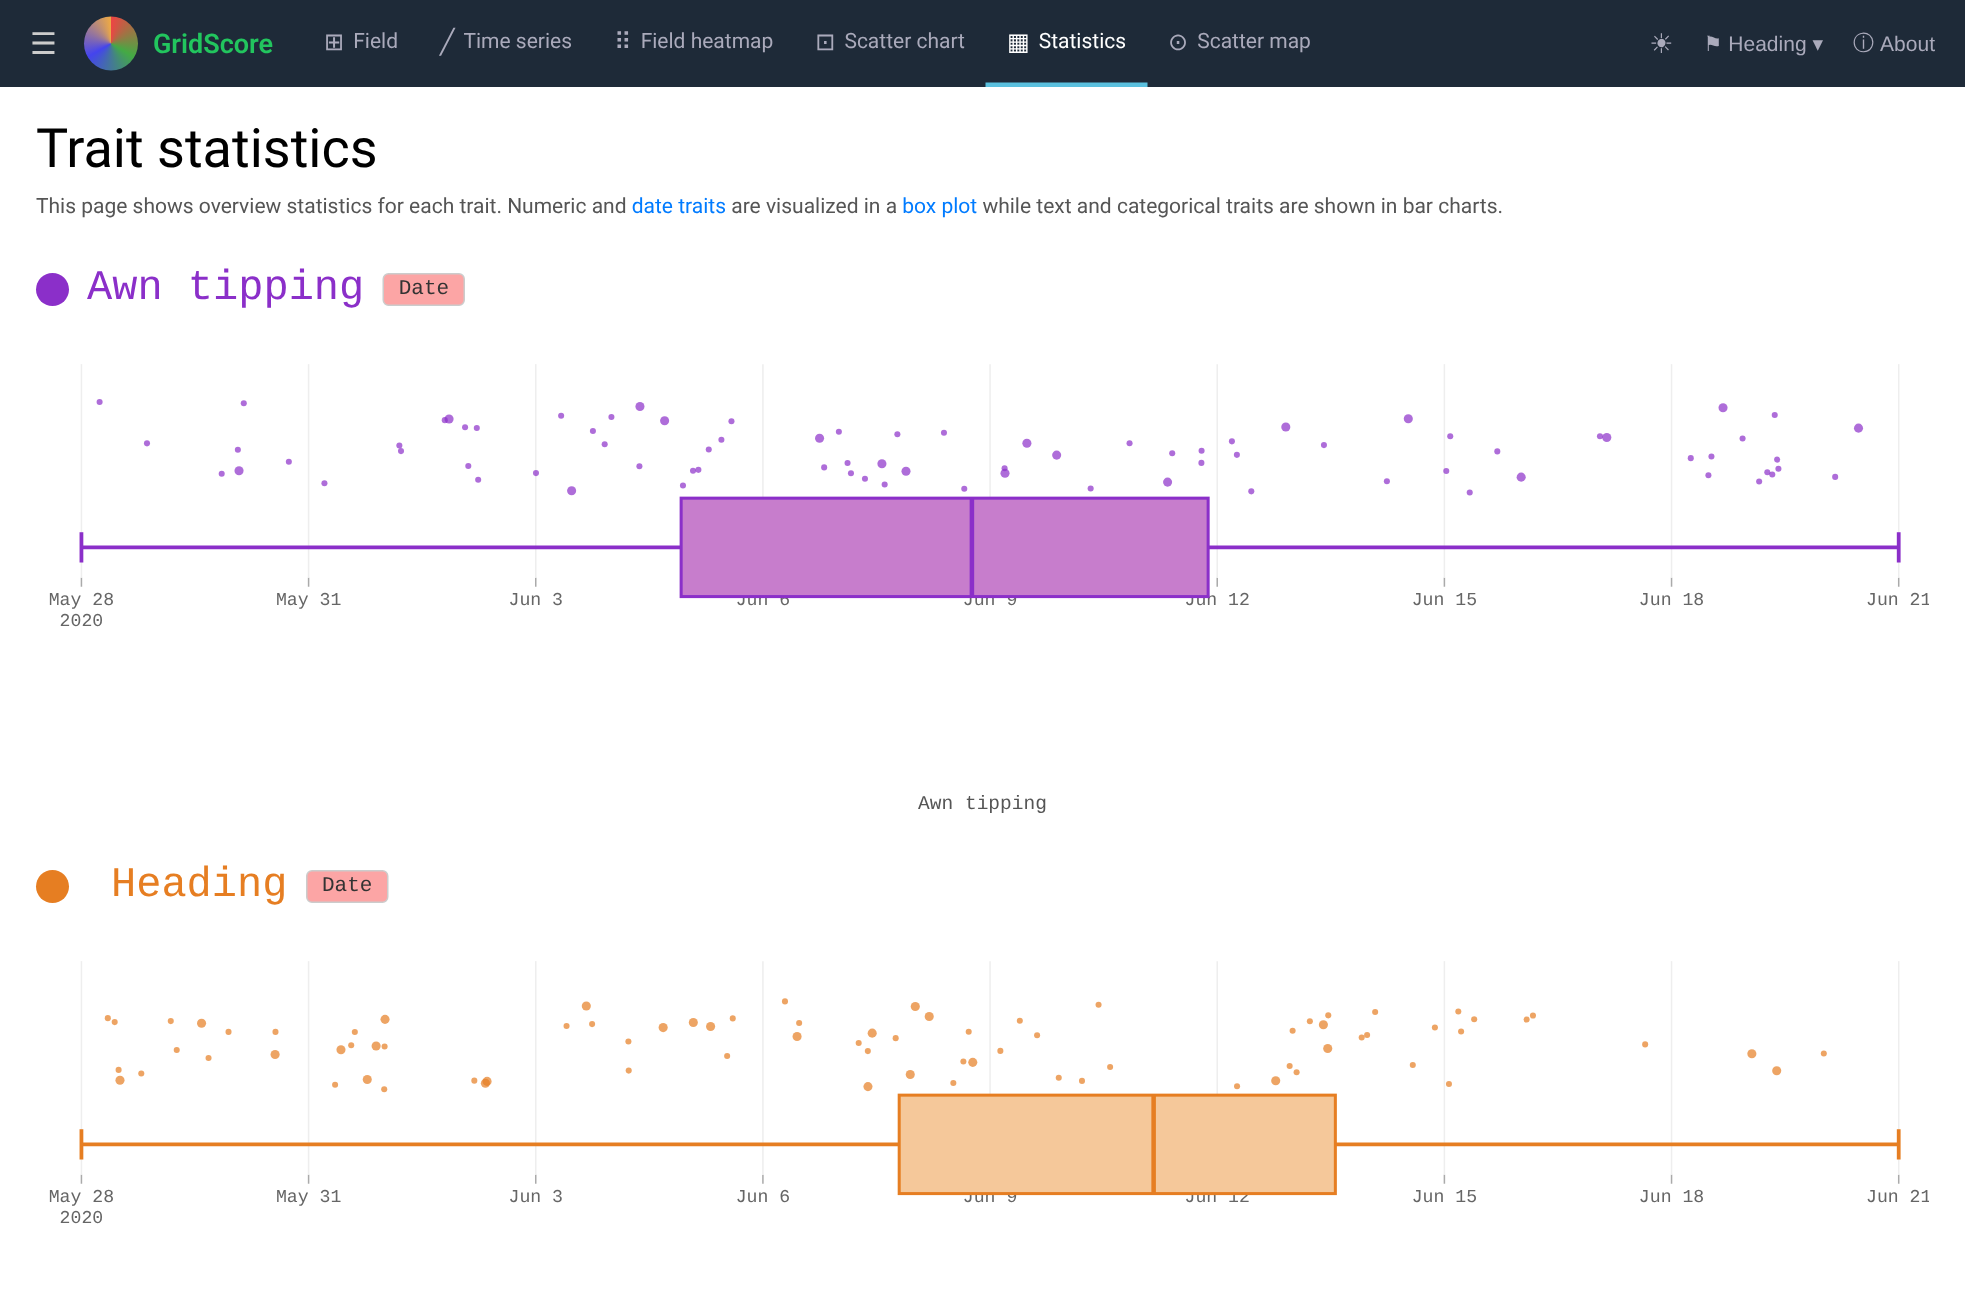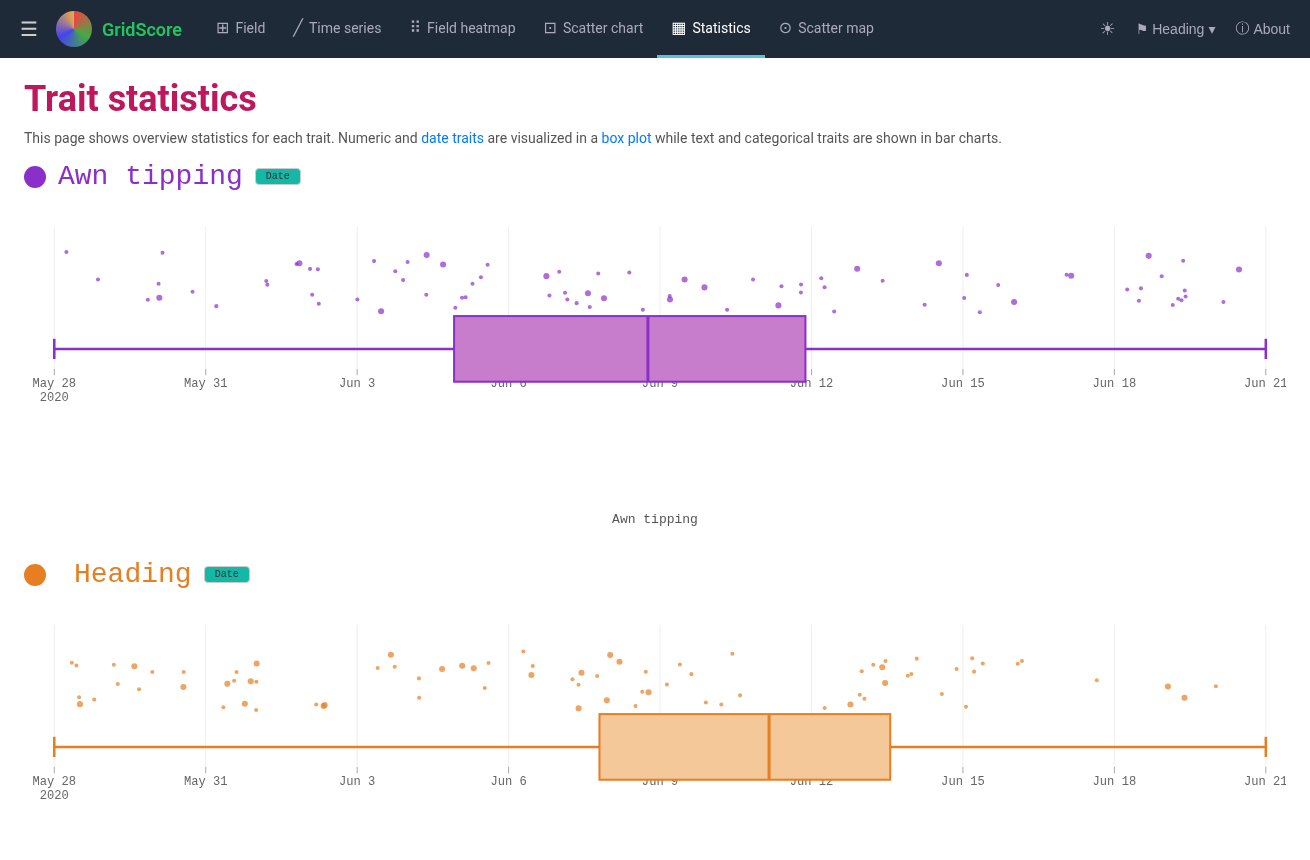--- a/index.html
+++ b/index.html
@@ -96,28 +96,28 @@
       gap: 4px;
     }
 
     
     .main {
       padding: 20px 24px;
       max-width: 1310px;
     }
     .page-title {
       font-size: 36px;
-      font-weight: 700;
-      color: #be185d;
+      font-weight: 400;
+      color: #000000;
       margin-bottom: 8px;
     }
     .page-desc {
       font-size: 14px;
       color: #555;
-      margin-bottom: 12px;
+      margin-bottom: 28px;
       line-height: 1.5;
     }
     .page-desc span.hl { color: #007bff; }
 
     
     .trait-section {
       margin-bottom: 32px;
       font-family: Liberation Mono, monospace;
     }
     .trait-header {
@@ -130,25 +130,25 @@
       width: 22px;
       height: 22px;
       border-radius: 50%;
       flex-shrink: 0;
     }
     .trait-name {
       font-size: 28px;
       font-weight: 400;
     }
     .trait-badge {
-      background: #14b8a6;
+      background: #fca5a5;
       border: 1px solid #ccc;
       border-radius: 4px;
       padding: 2px 10px;
-      font-size: 10px;
+      font-size: 14px;
       font-weight: 500;
       color: #333;
     }
 
     
     .boxplot-container {
       position: relative;
       width: 100%;
       height: 300px;
       margin-bottom: 0;

